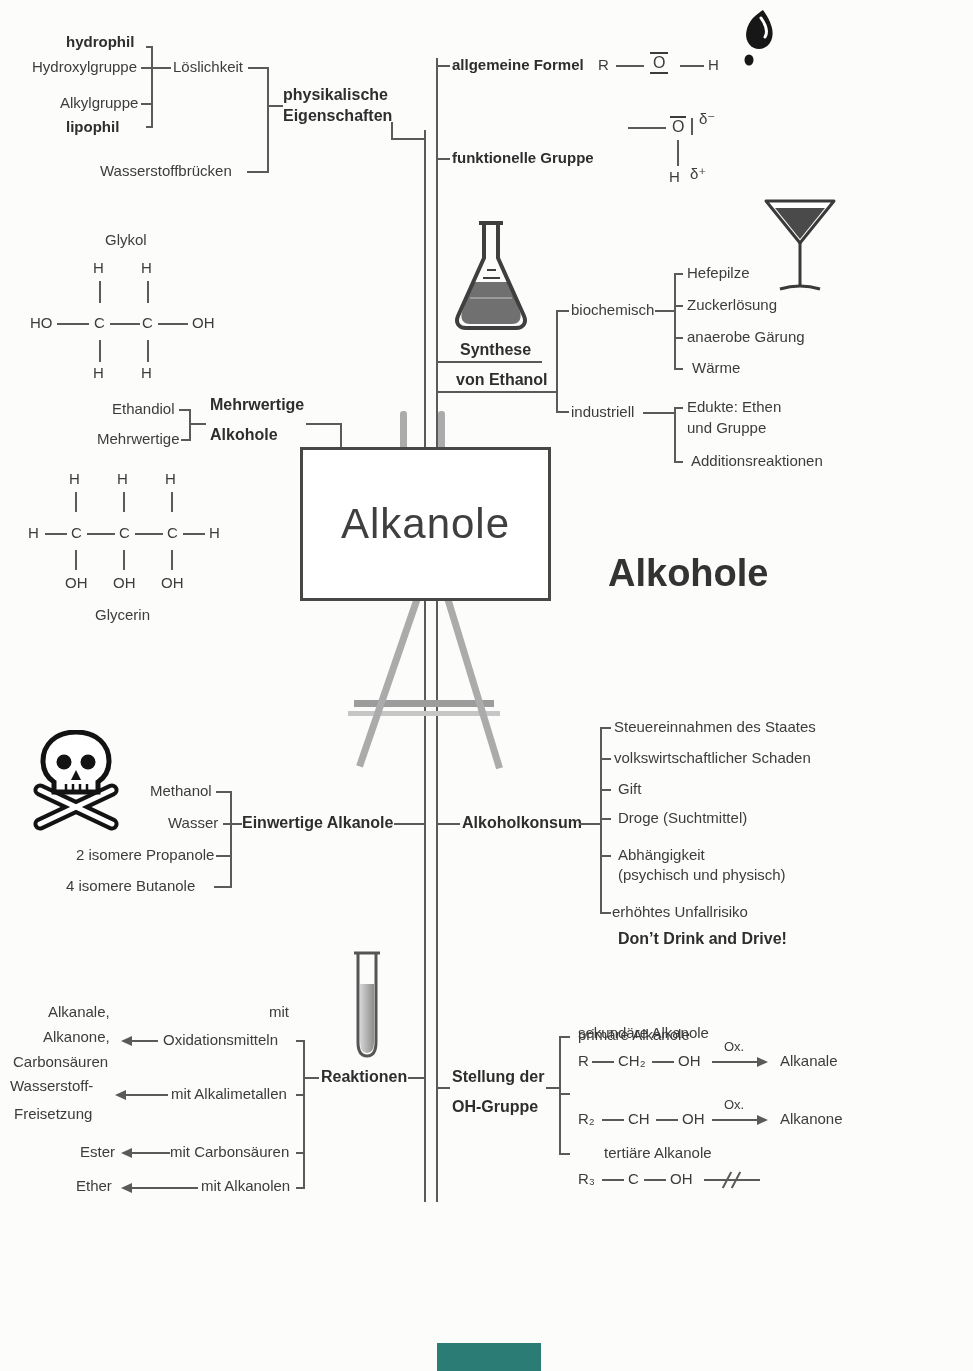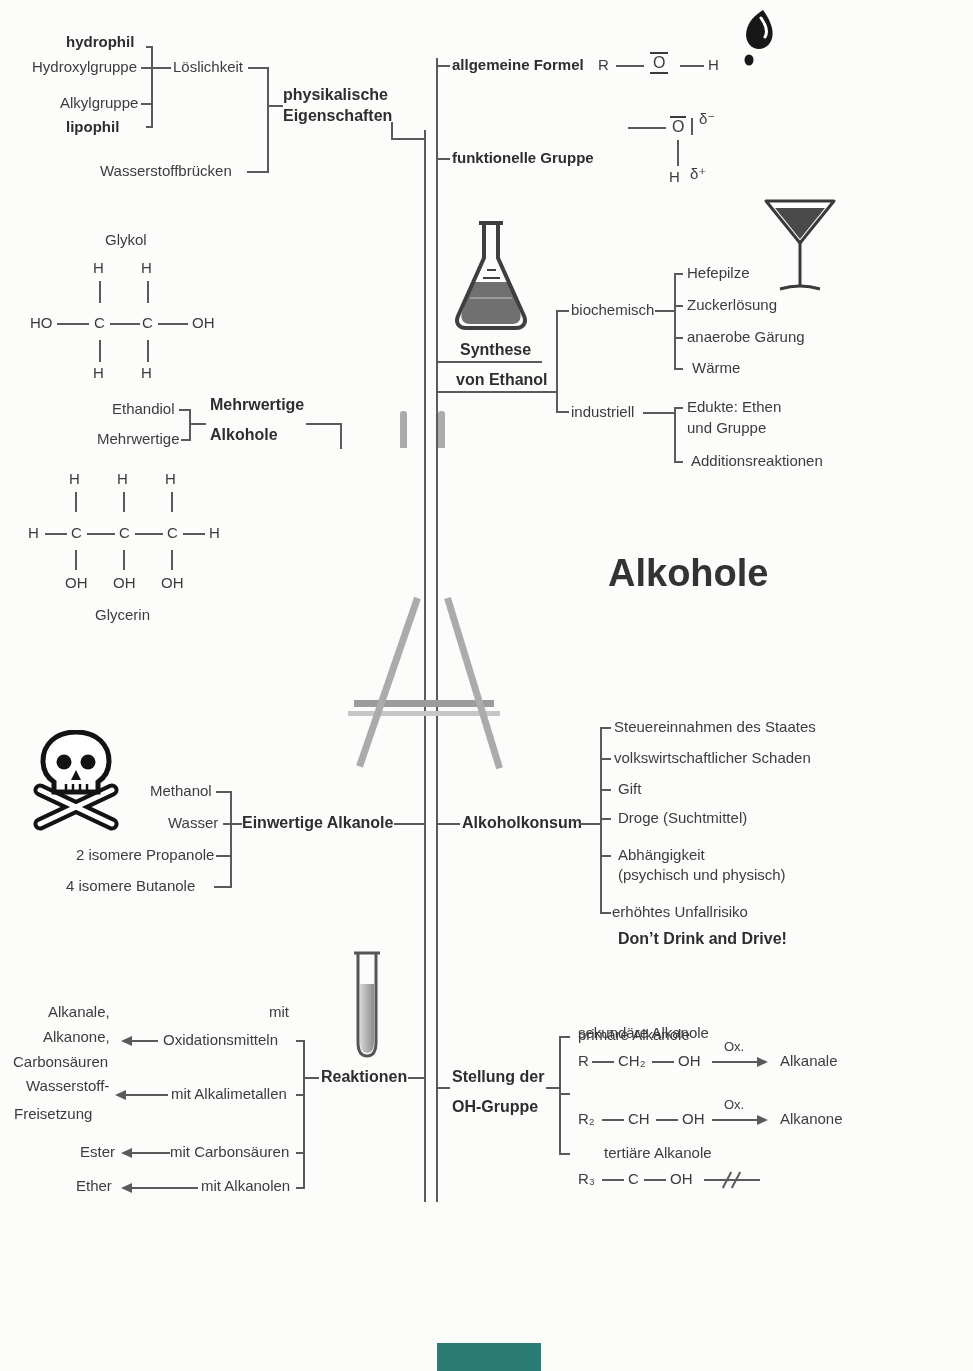--- a/index.html
+++ b/index.html
@@ -33,20 +33,23 @@
     <i class="vl" style="left:424px;top:130px;height:1072px"></i>
     <i class="vl" style="left:436px;top:58px;height:1144px"></i>
     <i class="post" style="left:400px"></i>
     <i class="post" style="left:438px"></i>
     <i class="leg" style="left:414px;top:598px;transform:rotate(19deg)"></i>
     <i class="leg" style="left:444px;top:598px;transform:rotate(-17deg)"></i>
     <i class="hl" style="left:354px;top:700px;width:140px;height:7px;background:#9c9c9c"></i>
     <i class="hl" style="left:348px;top:711px;width:152px;height:5px;background:#c6c6c6"></i>
   </div>
 
+  <div class="box">
+    <span>Alkanole</span>
+  </div>
   <div class="heading">Alkohole</div>
 
   <div>
     <i class="hl" style="left:437px;top:65px;width:13px"></i>
     <span class="t b" style="left:452px;top:56px">allgemeine Formel</span>
     <span class="t" style="left:598px;top:56px">R</span>
     <i class="hl" style="left:616px;top:65px;width:28px"></i>
     <span class="t olp" style="left:650px;top:52px">O</span>
     <i class="hl" style="left:680px;top:65px;width:24px"></i>
     <span class="t" style="left:708px;top:56px">H</span>
@@ -262,21 +265,21 @@
     <span class="t" style="left:269px;top:1003px">mit</span>
     <span class="t" style="left:163px;top:1031px">Oxidationsmitteln</span>
     <i class="hl" style="left:132px;top:1040px;width:26px"></i>
     <i class="ahl" style="left:121px;top:1036px"></i>
     <span class="t" style="left:48px;top:1003px">Alkanale,</span>
     <span class="t" style="left:43px;top:1028px">Alkanone,</span>
     <span class="t" style="left:13px;top:1053px">Carbonsäuren</span>
     <span class="t" style="left:171px;top:1085px">mit Alkalimetallen</span>
     <i class="hl" style="left:126px;top:1094px;width:42px"></i>
     <i class="ahl" style="left:115px;top:1090px"></i>
-    <span class="t" style="left:26px;top:1077px">Wasserstoff-</span>
+    <span class="t" style="left:10px;top:1077px">Wasserstoff-</span>
     <span class="t" style="left:14px;top:1105px">Freisetzung</span>
     <span class="t" style="left:170px;top:1143px">mit Carbonsäuren</span>
     <i class="hl" style="left:132px;top:1152px;width:38px"></i>
     <i class="ahl" style="left:121px;top:1148px"></i>
     <span class="t" style="left:80px;top:1143px">Ester</span>
     <span class="t" style="left:201px;top:1177px">mit Alkanolen</span>
     <i class="hl" style="left:132px;top:1187px;width:66px"></i>
     <i class="ahl" style="left:121px;top:1183px"></i>
     <span class="t" style="left:76px;top:1177px">Ether</span>
   </div>

